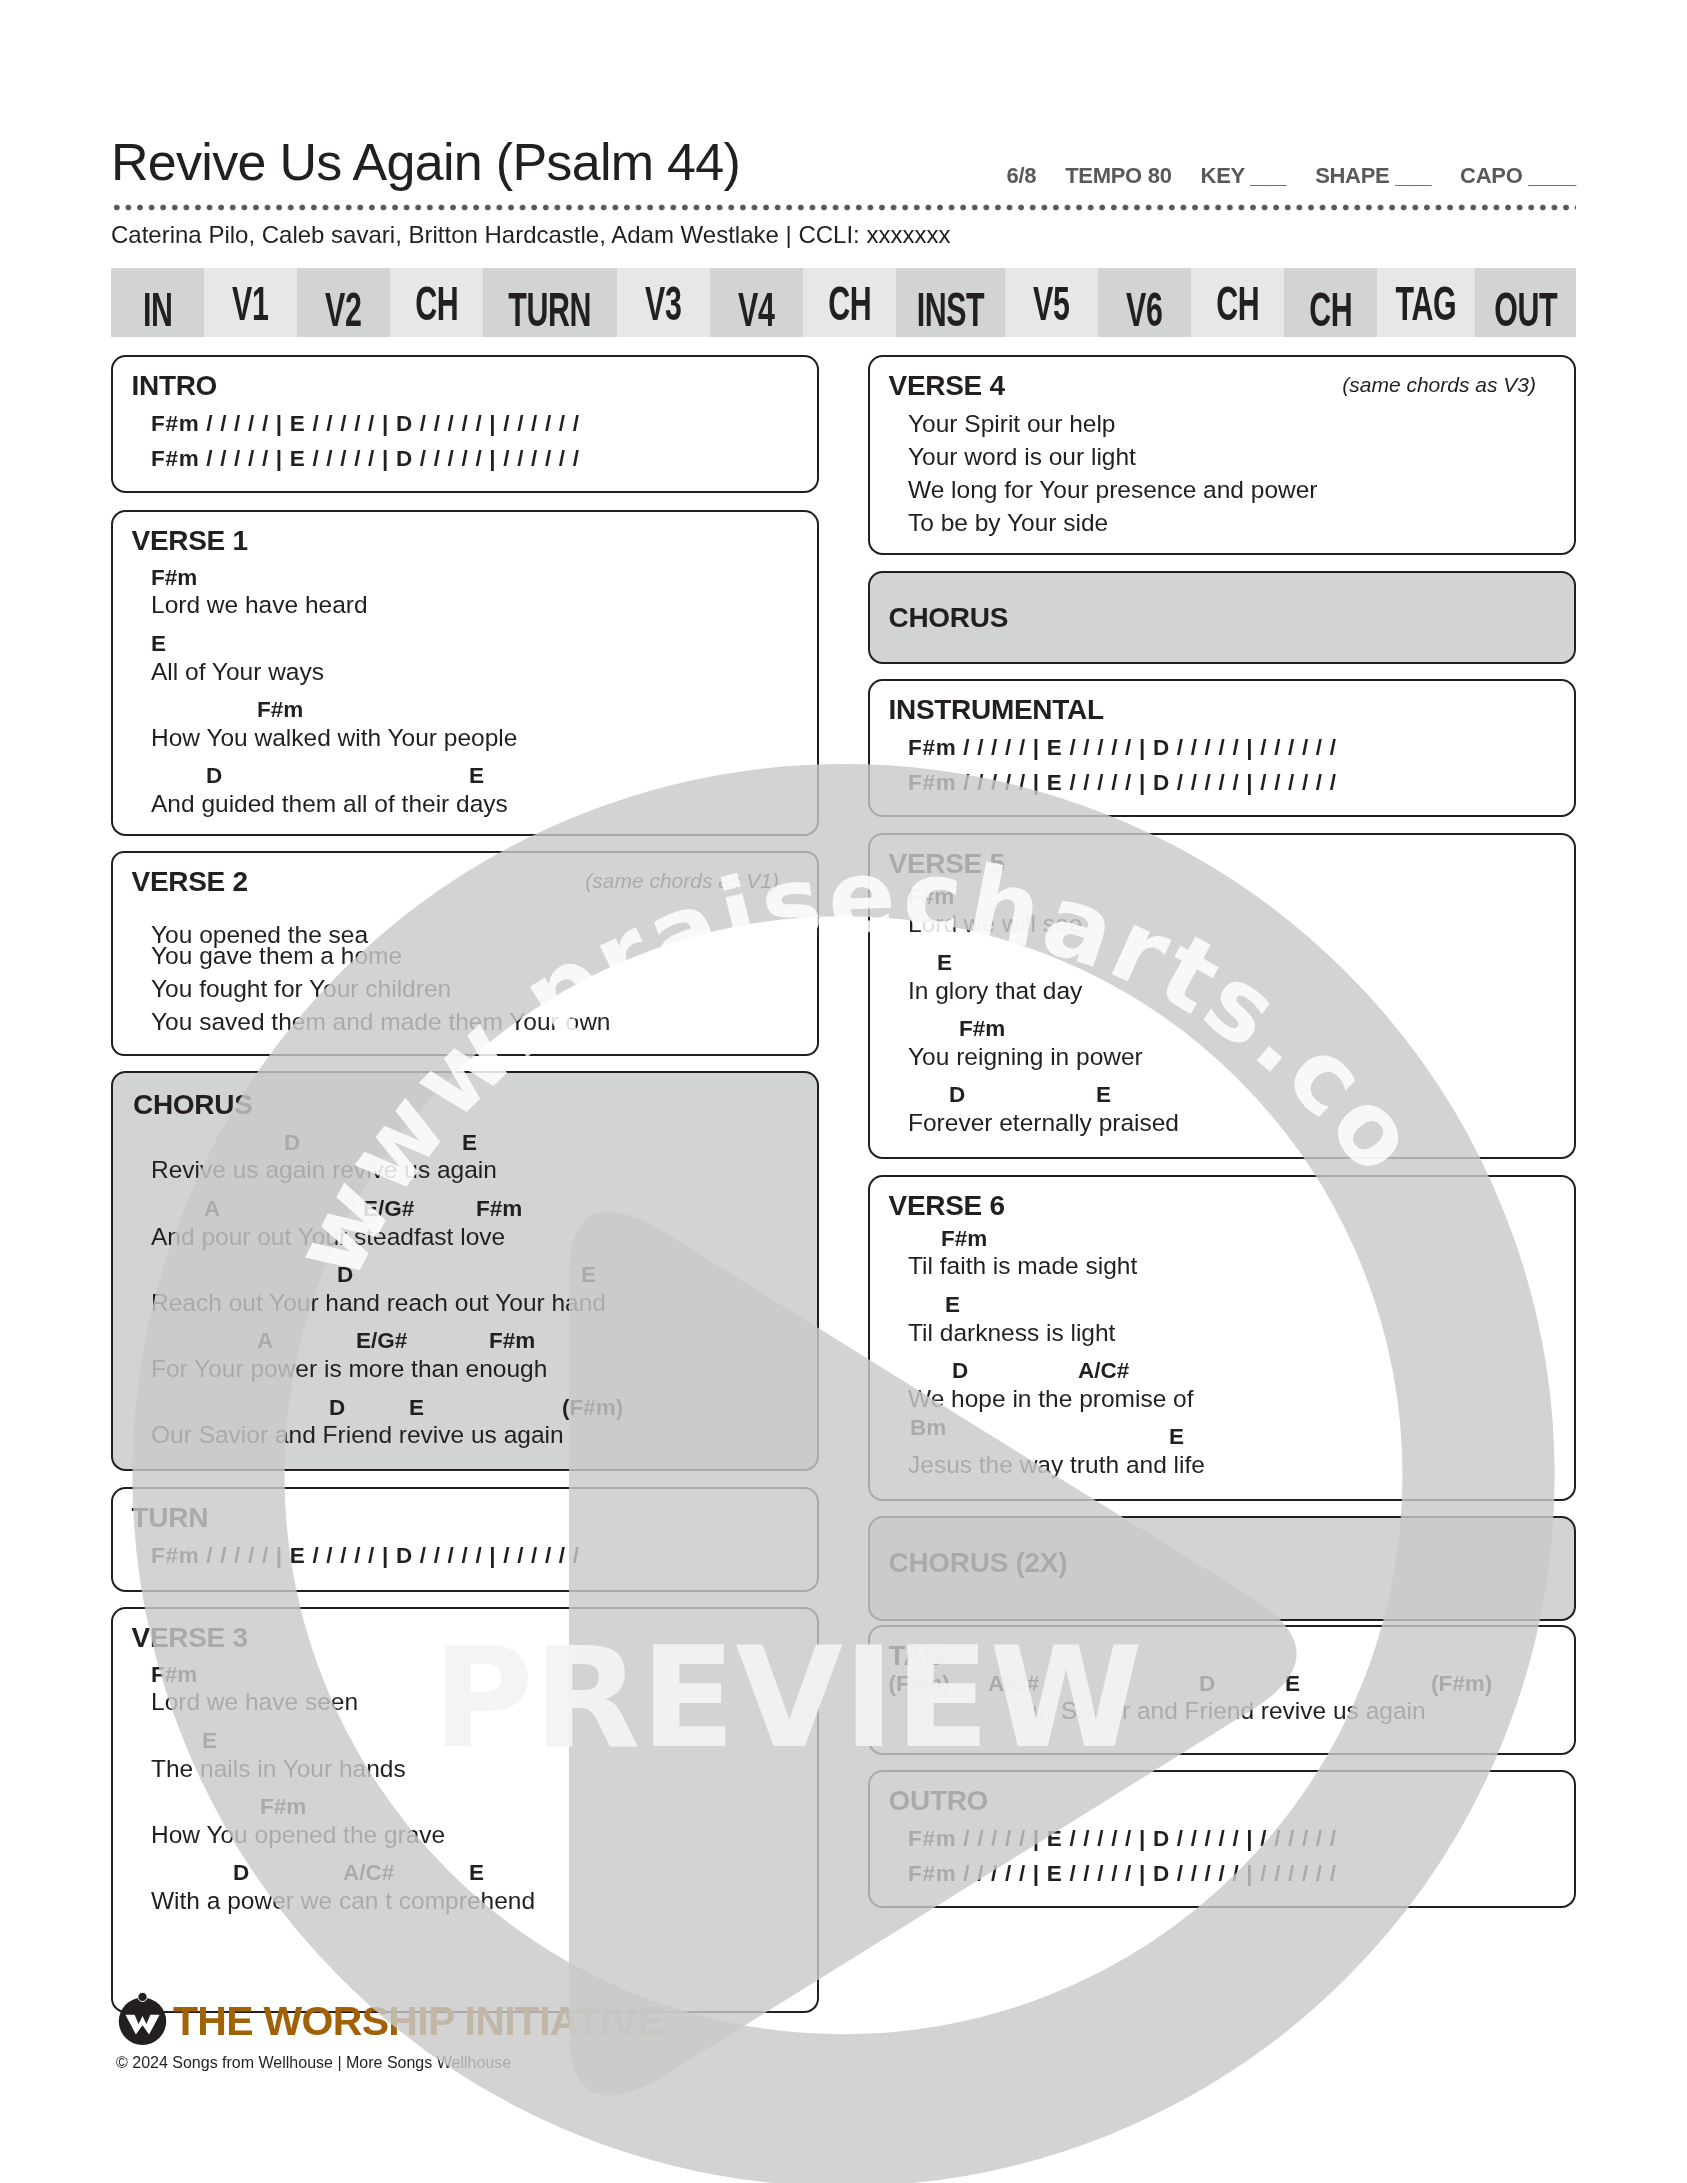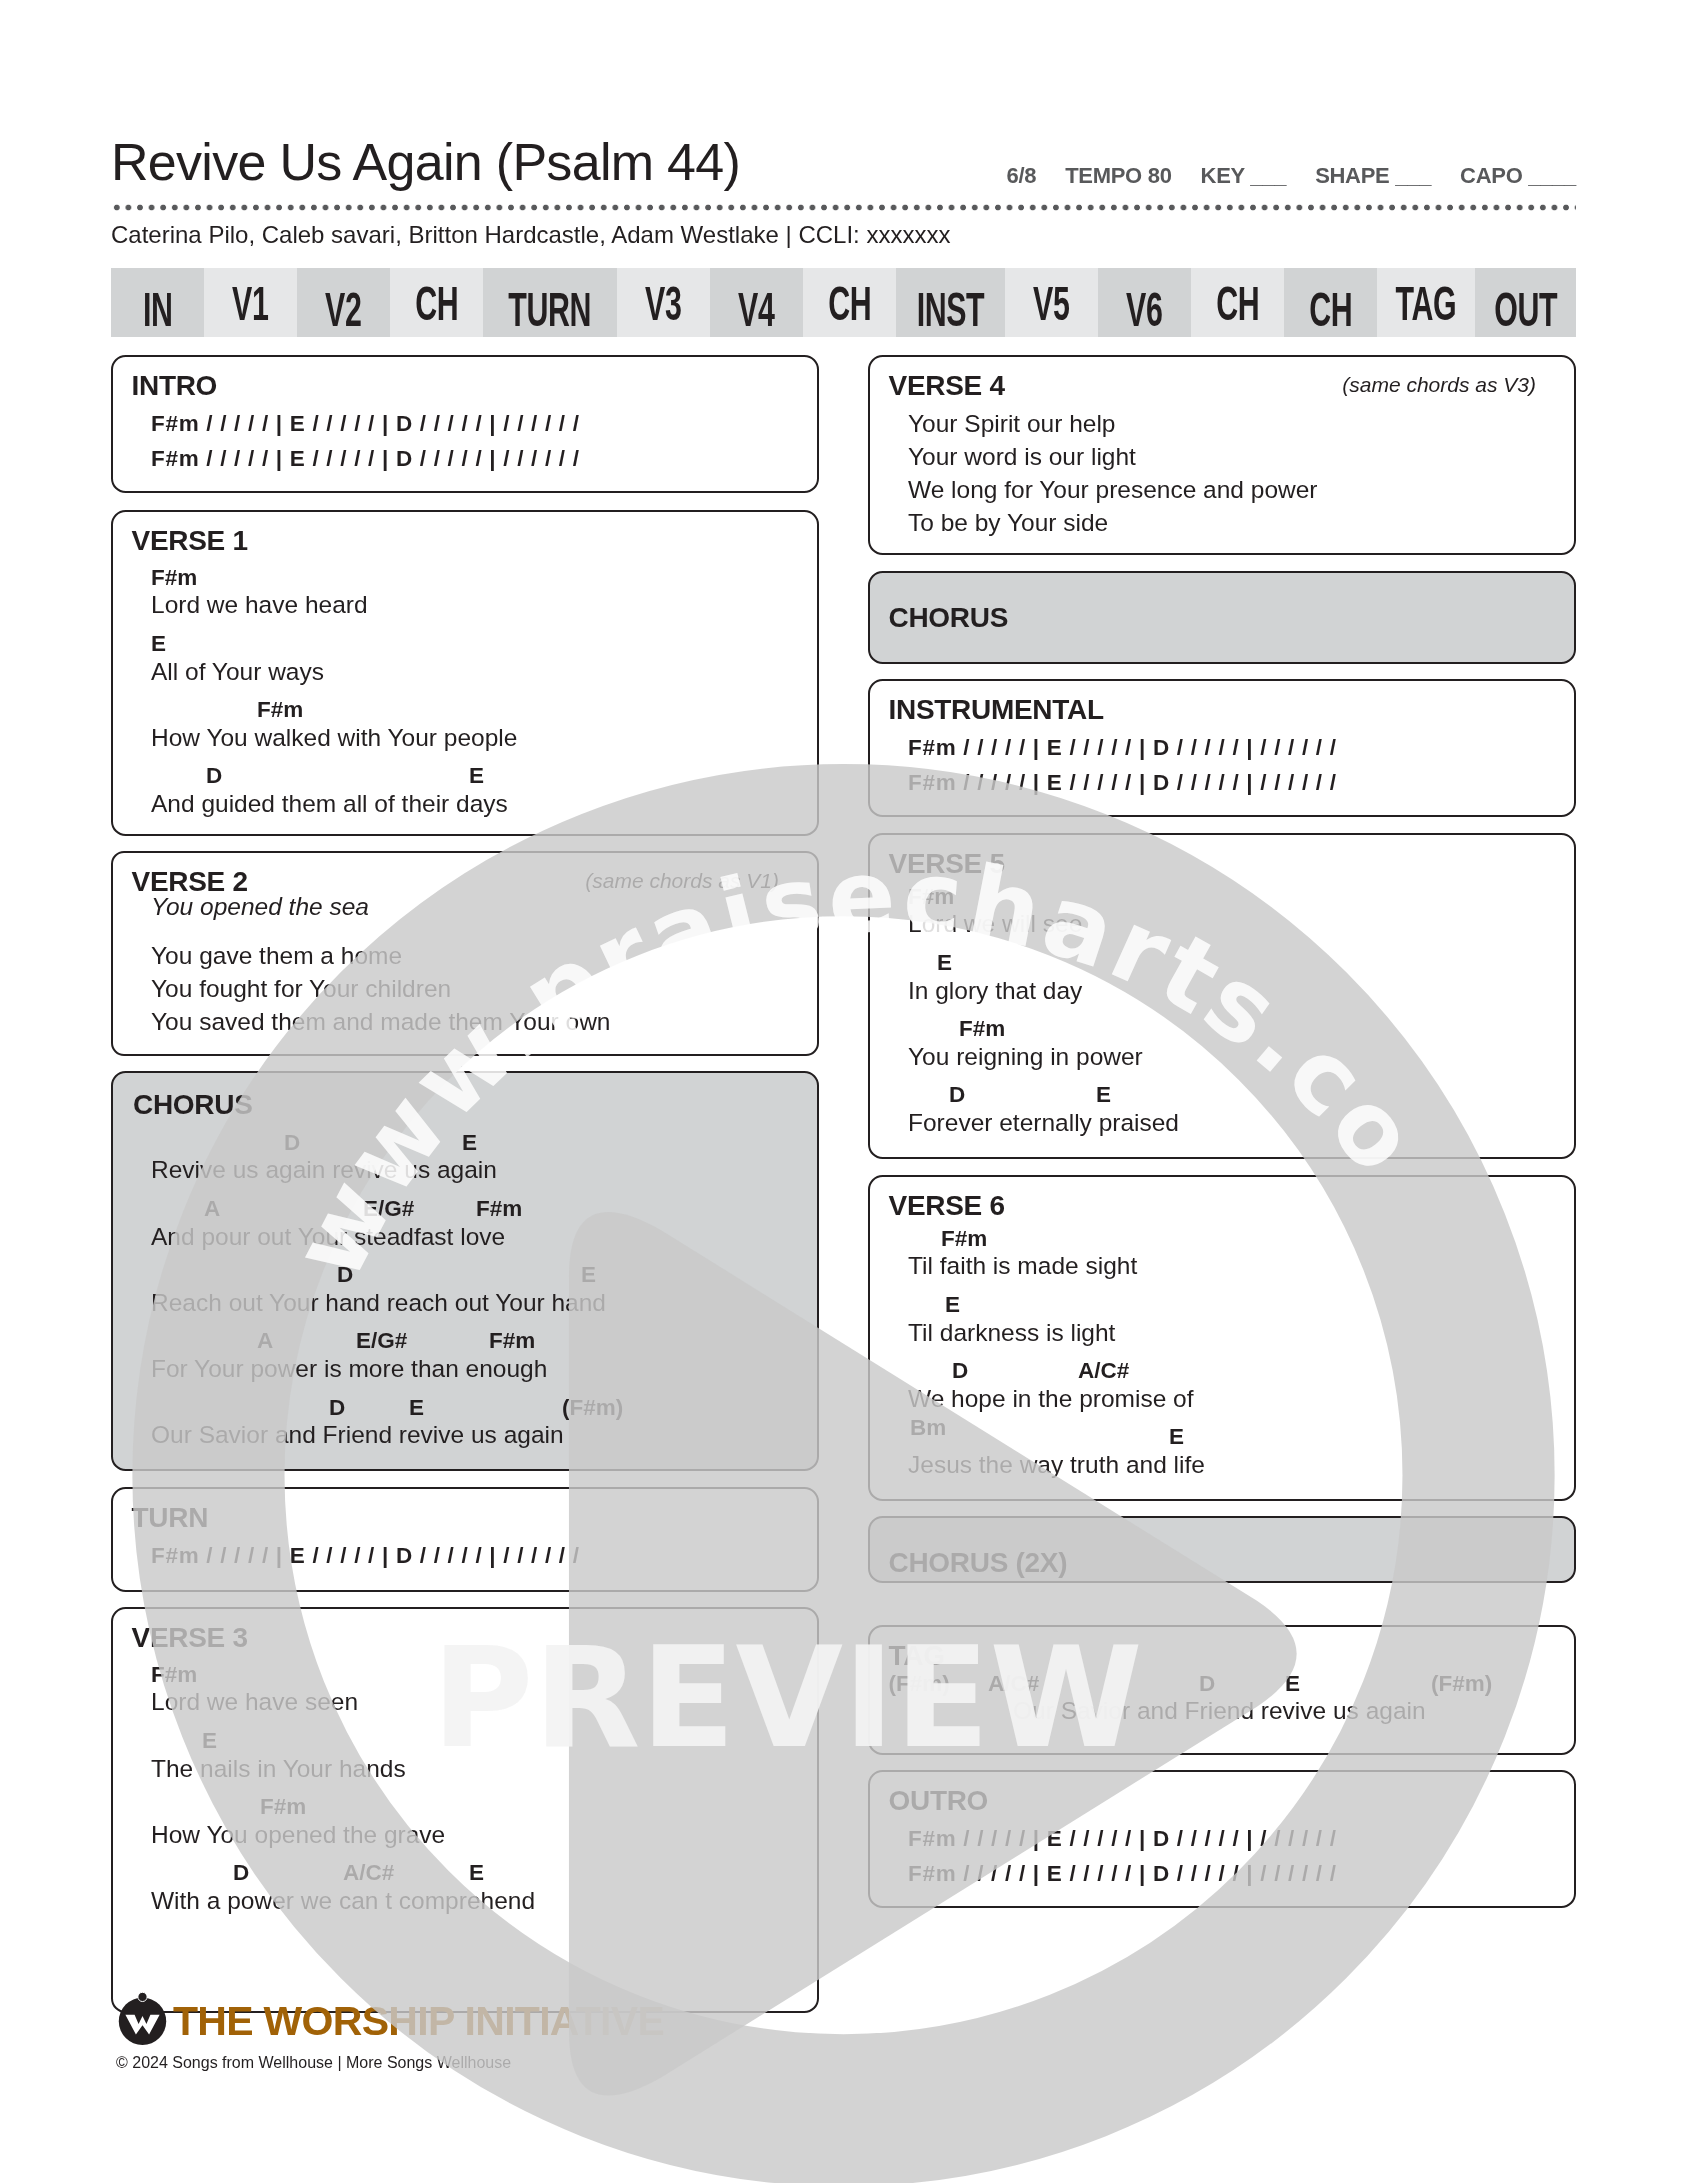--- a/index.html
+++ b/index.html
@@ -125,21 +125,21 @@
       <div class="chord" style="left: 144px; top: 185px;">F#m</div>
       <div class="line" style="left: 38px; top: 212px;">How You walked with Your people</div>
       <div class="chord" style="left: 93px; top: 251px;">D</div>
       <div class="chord" style="left: 356px; top: 251px;">E</div>
       <div class="line" style="left: 38px; top: 278px;">And guided them all of their days</div>
     </div>
 
   <div class="box" style="left:111px; top:851px; width:708px; height:205px;border-radius:13px;">
     <div class="head">VERSE 2</div>
     <div class="note">(same chords as V1)</div>
-    <div class="line" style="top:40px;font-style:italic;">You opened the sea</div>
+    <div class="line" style="top:68px;">You opened the sea</div>
     <div class="line" style="top:89px;">You gave them a home</div>
     <div class="line" style="top:122px;">You fought for Your children</div>
     <div class="line" style="top:155px;">You saved them and made them Your own</div>
   </div>
 
   <div class="box shade" style="left:111px; top:1071px; width:708px; height:400px;">
     <div class="head" style="left:20px; top:16px;">CHORUS</div>
     <div class="lines"></div>
   <div class="chord" style="left: 171px; top: 57px;">D</div>
       <div class="chord" style="left: 349px; top: 57px;">E</div>
@@ -222,21 +222,21 @@
       <div class="chord" style="left: 75px; top: 115px;">E</div>
       <div class="line" style="left: 38px; top: 142px;">Til darkness is light</div>
       <div class="chord" style="left: 82px; top: 181px;">D</div>
       <div class="chord" style="left: 208px; top: 181px;">A/C#</div>
       <div class="line" style="left: 38px; top: 208px;">We hope in the promise of</div>
       <div class="chord" style="left: 40px; top: 238px;">Bm</div>
       <div class="chord" style="left: 299px; top: 247px;">E</div>
       <div class="line" style="left: 38px; top: 274px;">Jesus the way truth and life</div>
     </div>
 
-  <div class="box shade" style="left:868px; top:1516px; width:708px; height:67px;">
+  <div class="box shade" style="left:868px; top:1516px; width:708px; height:105px;">
     <div class="head" style="top:29px;">CHORUS (2X)</div>
   </div>
 
   <div class="box" style="left:868px; top:1625px; width:708px; height:130px;">
     <div class="head">TAG</div>
     <div class="lines"></div>
   <div class="chord" style="left: 18.5px; top: 44px;">(F#m)</div>
       <div class="chord" style="left: 118px; top: 44px;">A/C#</div>
       <div class="chord" style="left: 329px; top: 44px;">D</div>
       <div class="chord" style="left: 415px; top: 44px;">E</div>

